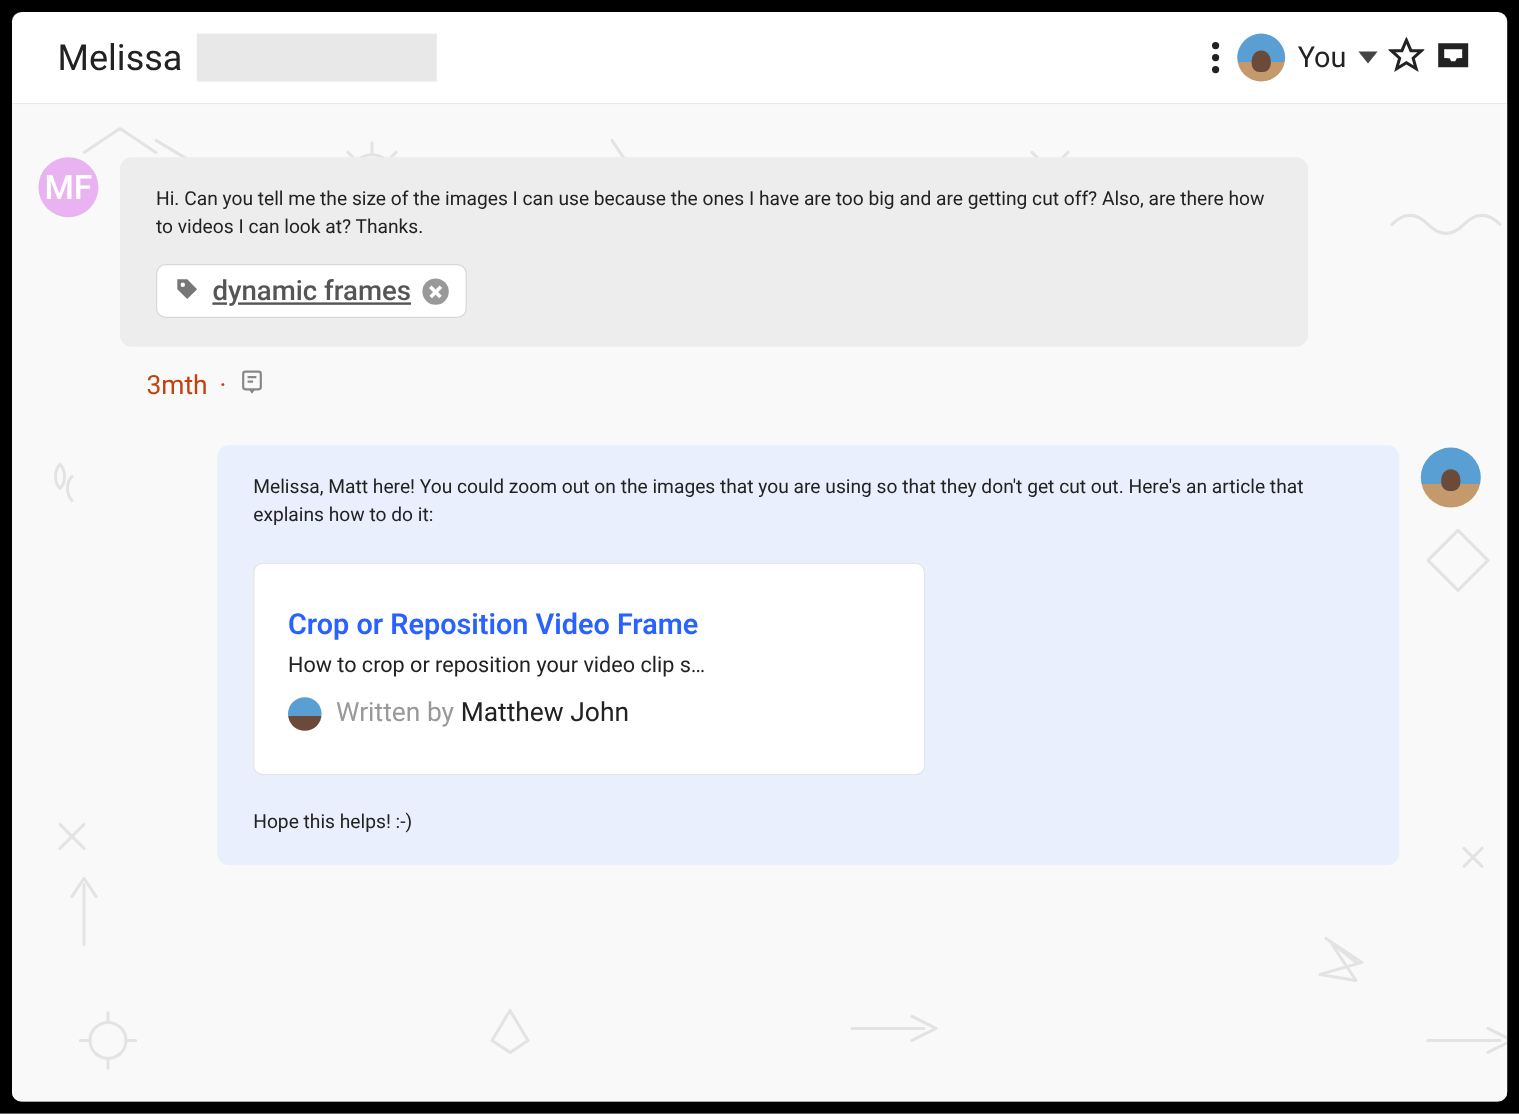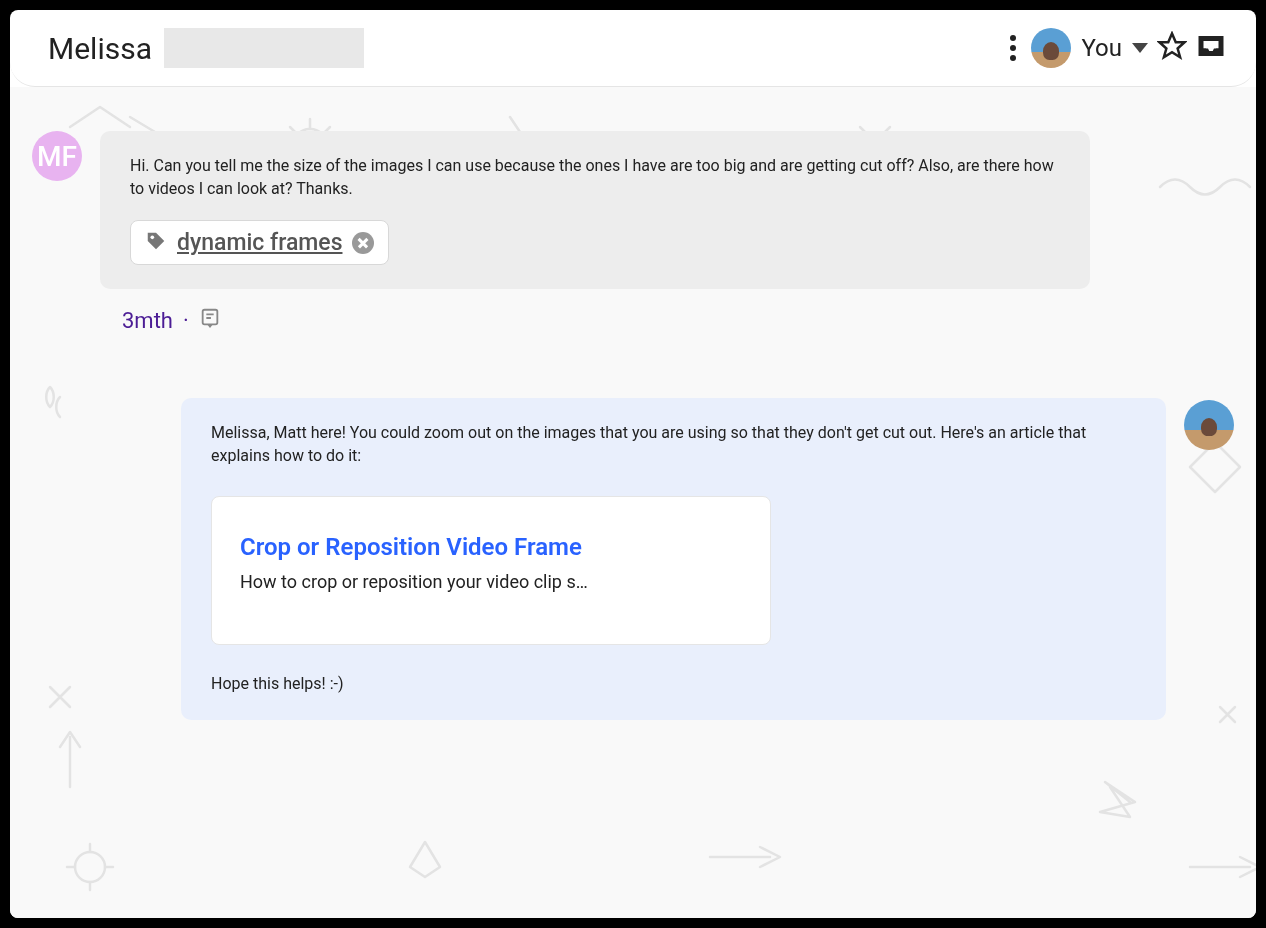--- a/index.html
+++ b/index.html
@@ -1,18 +1,18 @@
 <!DOCTYPE html>
 <html><head>
   <meta charset="utf-8">
   <style>
     * { box-sizing: border-box; margin: 0; padding: 0; }
     body { font-family: -apple-system, BlinkMacSystemFont, "Segoe UI", Roboto, sans-serif; background: #000; width: 1266px; height: 928px; padding: 10px; }
     .window { background: #fff; width: 100%; height: 100%; border-radius: 8px; overflow: hidden; display: flex; flex-direction: column; }
-    .header { display: flex; align-items: center; padding: 18px 30px 18px 38px; border-bottom: 1px solid #e5e5e5; border-radius: 25px; }
+    .header { display: flex; align-items: center; padding: 18px 30px 18px 38px; border-bottom: 1px solid #e5e5e5; }
     .conv-title { font-size: 30px; color: #222; display: flex; align-items: center; gap: 12px; }
     .title-redact { background: #e8e8e8; width: 200px; height: 40px; }
     .header-right { margin-left: auto; display: flex; align-items: center; gap: 9px; }
     .more-icon { display: flex; flex-direction: column; gap: 4px; cursor: pointer; padding: 6px; }
     .more-icon span { width: 6px; height: 6px; background: #222; border-radius: 50%; }
     .you-block { display: flex; align-items: center; gap: 10px; cursor: pointer; }
     .avatar { width: 40px; height: 40px; border-radius: 50%; background: linear-gradient(to bottom, #5a9fd4 0%, #5a9fd4 60%, #c49a6c 60%); position: relative; overflow: hidden; }
     .avatar::after { content: ""; position: absolute; left: 50%; top: 35%; transform: translateX(-50%); width: 16px; height: 18px; background: #6b4a3a; border-radius: 50% 50% 40% 40%; }
     .avatar::before { content: ""; position: absolute; left: 50%; top: 55%; transform: translateX(-50%); width: 12px; height: 8px; background: #222; border-radius: 0 0 50% 50%; }
     .you-label { font-size: 24px; color: #222; }
@@ -31,21 +31,21 @@
     .bubble.gray { background: #ededed; }
     .bubble.blue { background: #e9effc; flex: 1; max-width: 985px; }
     .bubble-text { font-size: 16px; line-height: 1.42; color: #222; }
     .tag-chip { display: inline-flex; align-items: center; gap: 10px; background: #fff; border: 1px solid #d8d8d8; border-radius: 8px; padding: 8px 14px; margin-top: 20px; }
     .tag-icon svg { width: 22px; height: 22px; }
     .tag-label { font-size: 23px; color: #555; text-decoration: underline; font-weight: 500; cursor: pointer; }
     .tag-close { width: 22px; height: 22px; background: #999; border-radius: 50%; position: relative; cursor: pointer; }
     .tag-close::before, .tag-close::after { content: ""; position: absolute; left: 50%; top: 50%; width: 12px; height: 2.5px; background: #fff; transform-origin: center; }
     .tag-close::before { transform: translate(-50%,-50%) rotate(45deg); }
     .tag-close::after { transform: translate(-50%,-50%) rotate(-45deg); }
-    .meta { display: flex; align-items: center; gap: 10px; font-size: 22px; color: #4c1d95; margin-left: 90px; margin-bottom: 64px; }
+    .meta { display: flex; align-items: center; gap: 10px; font-size: 22px; color: #c2410c; margin-left: 90px; margin-bottom: 36px; }
     .note-icon svg { width: 22px; height: 22px; }
     .article-card { background: #fff; border: 1px solid #e5e5e5; border-radius: 8px; padding: 36px 28px; margin: 28px 0; max-width: 560px; }
     .article-title { color: #2962ff; font-size: 24px; font-weight: 600; margin-bottom: 10px; cursor: pointer; }
     .article-desc { font-size: 18px; color: #222; margin-bottom: 16px; }
     .article-author { display: flex; align-items: center; gap: 12px; font-size: 22px; }
     .article-author .small-av { width: 28px; height: 28px; border-radius: 50%; background: linear-gradient(to bottom, #5a9fd4 0%, #5a9fd4 55%, #6b4a3a 55%); }
     .author-written { color: #999; }
     .author-name { color: #222; }
   </style>
 </head>
@@ -144,20 +144,26 @@
         </span>
       </div>
 
       <div class="msg-row right">
         <div class="msg-avatar avatar"></div>
         <div class="bubble blue">
           <div class="bubble-text">Melissa, Matt here! You could zoom out on the images that you are using so that they don't get cut out. Here's an article that explains how to do it:</div>
           <div class="article-card">
             <div class="article-title">Crop or Reposition Video Frame</div>
             <div class="article-desc">How to crop or reposition your video clip s…</div>
+            <div class="article-author">
+              <span class="small-av"></span>
+              <span>
+                <span class="author-written">Written by </span><span class="author-name">Matthew John</span>
+              </span>
+            </div>
           </div>
           <div class="bubble-text">Hope this helps! :-)</div>
         </div>
       </div>
 
     </div>
   </div>
 </div>
 
 </body></html>

